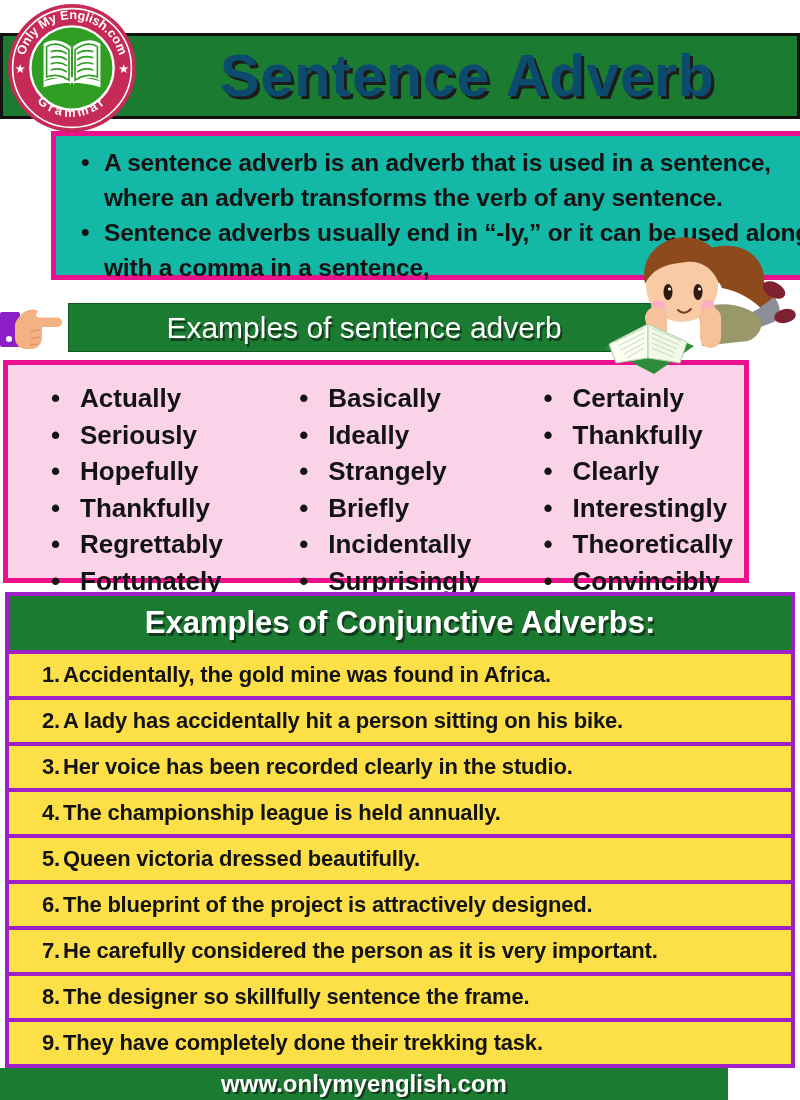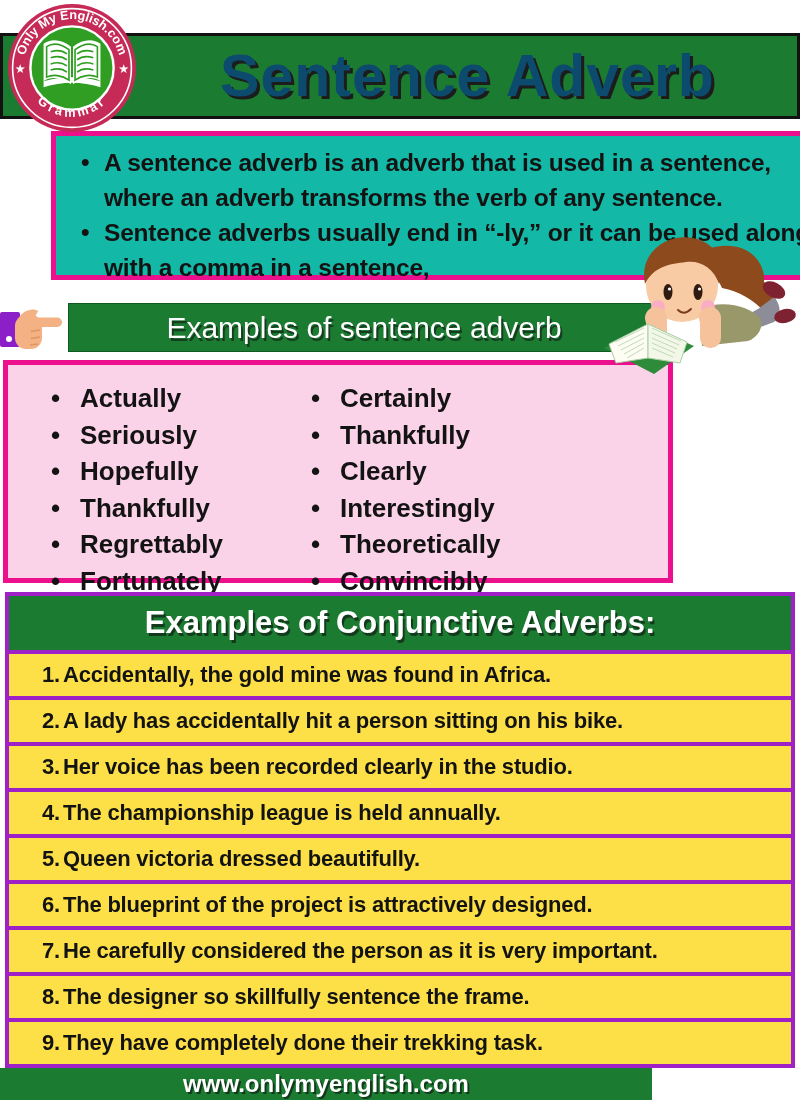--- a/index.html
+++ b/index.html
@@ -25,42 +25,42 @@
   
   .hand{position:absolute;top:297px;left:0;width:64px;height:58px;z-index:5;}
   .banner{position:absolute;top:303px;left:68px;width:592px;height:49px;
           background:#1b7b31;border:1px solid #0f5a22;box-sizing:border-box;
           display:flex;align-items:center;justify-content:center;z-index:4;
           color:#ffffff;font-size:30px;font-weight:normal;
           text-shadow:2px 3px 0 rgba(20,20,20,0.6);}
   .girl{position:absolute;top:224px;left:596px;width:204px;height:152px;z-index:6;}
 
   
-  .adverb-box{position:absolute;top:360px;left:3px;width:670px;height:223px;box-sizing:border-box;
+  .adverb-box{position:absolute;top:360px;left:3px;width:746px;height:223px;box-sizing:border-box;
               border:5px solid #ec108d;background:#fbd3e9;display:flex;
               padding:15px 11px 0 36px;}
   .adv-col{display:flex;flex-direction:column;}
   .adv-col-1{width:260px;} .adv-col-2{width:256px;} .adv-col-3{flex:1;}
   .adv-item{position:relative;padding-left:36px;font-size:26px;font-weight:bold;
             line-height:36.5px;color:#131313;}
   .adv-item::before{content:"•";position:absolute;left:7px;top:0;}
 
   
   .conj-box{position:absolute;top:592px;left:5px;width:790px;box-sizing:border-box;
             border:4px solid #a020c8;background:#fde047;}
   .conj-header{height:54px;background:#1b7b31;display:flex;align-items:center;justify-content:center;
                color:#ffffff;font-size:31px;font-weight:bold;
                text-shadow:2px 3px 0 rgba(15,15,15,0.6);}
   .conj-row{height:42px;border-top:4px solid #a020c8;display:flex;align-items:center;
             padding-left:33px;font-size:22px;font-weight:bold;color:#131313;
             letter-spacing:-0.2px;white-space:nowrap;overflow:hidden;}
   .conj-row .num{margin-right:3px;}
 
   
-  .footer{position:absolute;top:1068px;left:0;width:652px;height:32px;background:#1b7b31;
+  .footer{position:absolute;top:1068px;left:0;width:728px;height:32px;background:#1b7b31;
           display:flex;align-items:center;justify-content:center;
           color:#ffffff;font-size:24px;font-weight:bold;
           text-shadow:2px 2px 0 rgba(15,15,15,0.6);}
 </style>
 </head>
 <body>
 
 <div class="page">
 
   <div class="header-band"></div>
@@ -156,20 +156,28 @@
 
   <div class="adverb-box">
     <div class="adv-col adv-col-1">
       <div class="adv-item">Actually</div>
       <div class="adv-item">Seriously</div>
       <div class="adv-item">Hopefully</div>
       <div class="adv-item">Thankfully</div>
       <div class="adv-item">Regrettably</div>
       <div class="adv-item">Fortunately</div>
     </div>
+    <div class="adv-col adv-col-2">
+      <div class="adv-item">Basically</div>
+      <div class="adv-item">Ideally</div>
+      <div class="adv-item">Strangely</div>
+      <div class="adv-item">Briefly</div>
+      <div class="adv-item">Incidentally</div>
+      <div class="adv-item">Surprisingly</div>
+    </div>
     <div class="adv-col adv-col-3">
       <div class="adv-item">Certainly</div>
       <div class="adv-item">Thankfully</div>
       <div class="adv-item">Clearly</div>
       <div class="adv-item">Interestingly</div>
       <div class="adv-item">Theoretically</div>
       <div class="adv-item">Convincibly</div>
     </div>
   </div>
 

